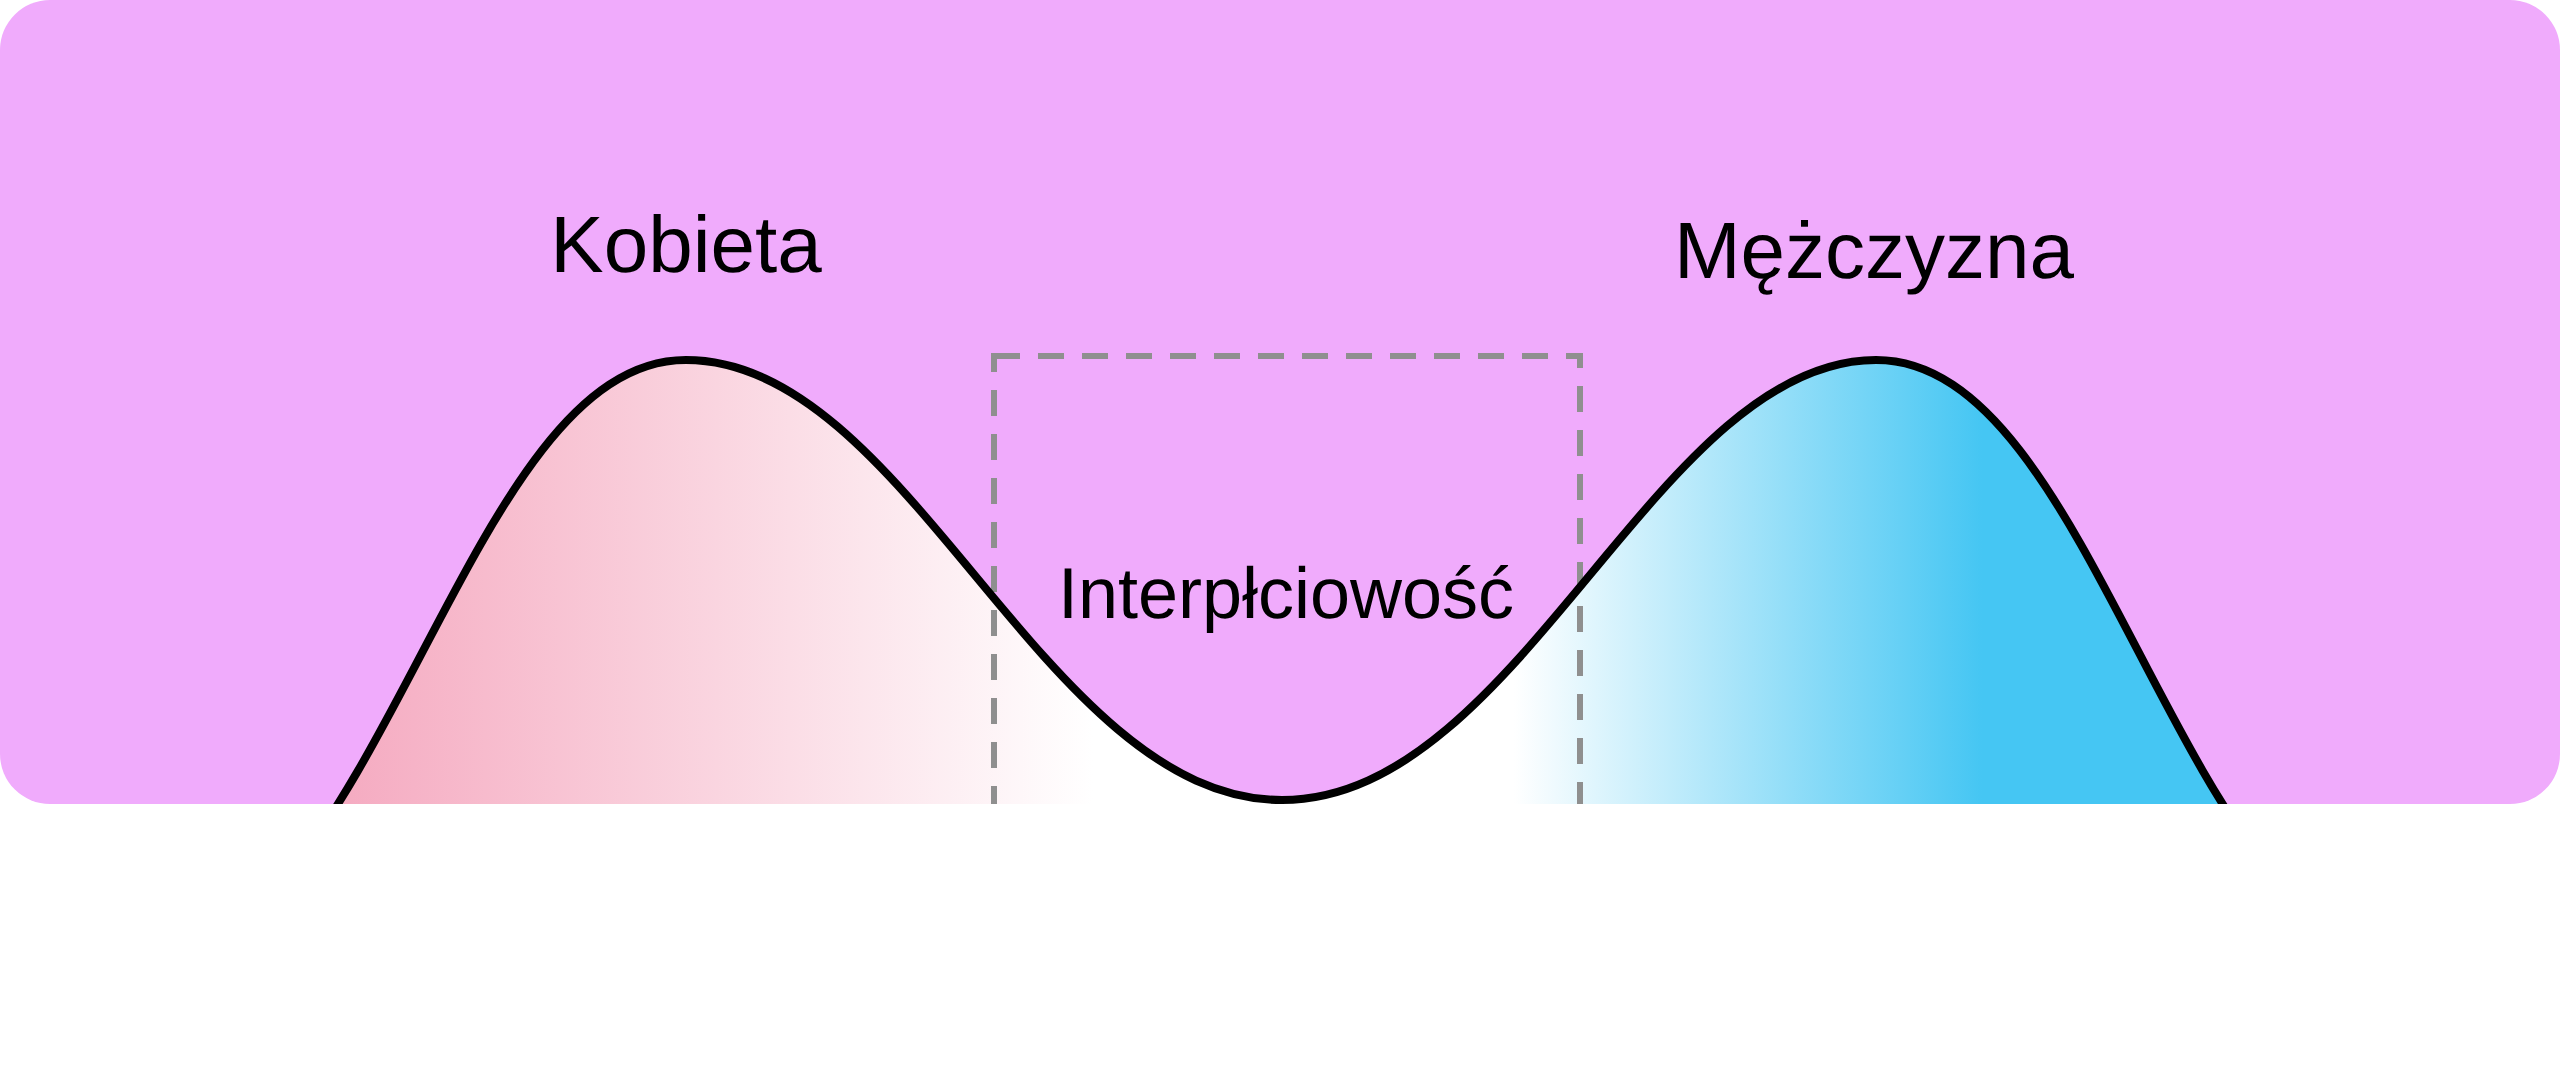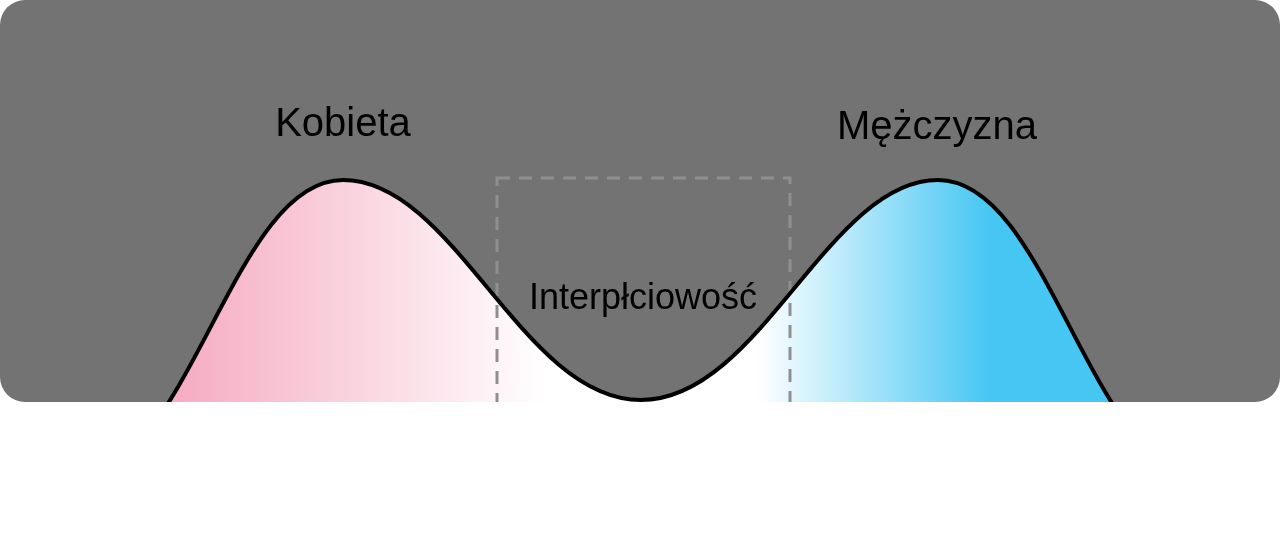--- a/index.html
+++ b/index.html
@@ -4,21 +4,21 @@
   <style>
     html, body {
       margin: 0;
       padding: 0;
       background: #ffffff;
     }
     .stage {
       position: relative;
       width: 1280px;
       height: 402px;
-      background: #737373;
+      background: #f0abfc;
       overflow: hidden;
       border-radius: 25px;
     }
     svg {
       display: block;
     }
     text {
       font-family: "Liberation Sans", "DejaVu Sans", sans-serif;
       fill: #000000;
     }

